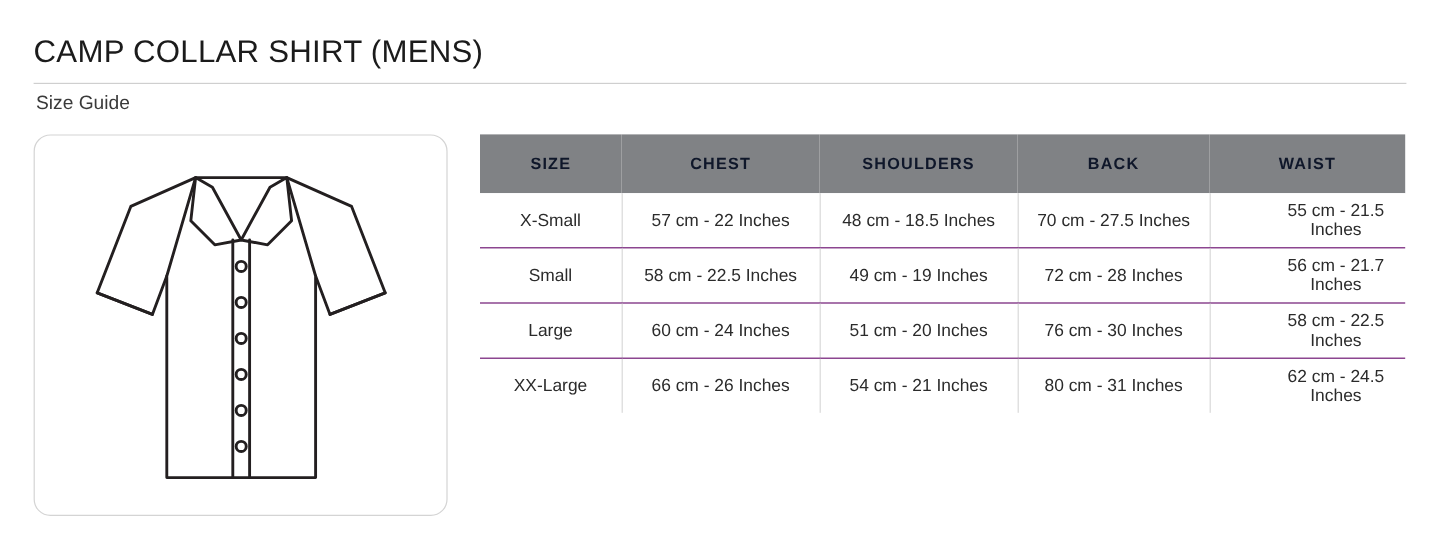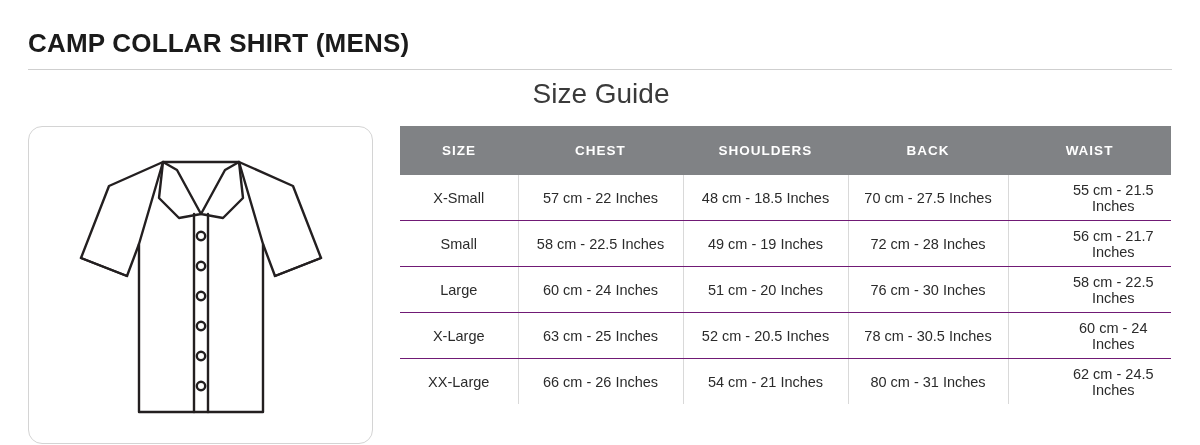--- a/index.html
+++ b/index.html
@@ -16,36 +16,35 @@
   }
   .page {
     position: relative;
     width: 1200px;
     height: 445px;
     box-sizing: border-box;
     padding: 22px 28px 0 28px;
   }
   .title {
     font-size: 26px;
-    font-weight: bold;
+    font-weight: normal;
     letter-spacing: 0.2px;
     margin: 6px 0 0 0;
     color: #1b1b1b;
   }
   .title-rule {
     border: 0;
     border-top: 1px solid #cfcfcf;
     margin: 10px 0 8px 0;
   }
   .subtitle {
-    font-size: 28px;
+    font-size: 16px;
     font-weight: normal;
     color: #3a3a3a;
     margin: 0 0 0 2px;
-    text-align: center;
   }
   .content {
     display: flex;
     align-items: flex-start;
     margin-top: 16px;
   }
   .figure-box {
     width: 345px;
     height: 318px;
     border: 1px solid #d4d4d4;
@@ -63,21 +62,21 @@
     margin-left: 27px;
     flex: 1 1 auto;
   }
   table.size-table {
     border-collapse: collapse;
     width: 771px;
     table-layout: fixed;
   }
   table.size-table thead th {
     background: #808285;
-    color: #ffffff;
+    color: #0f172a;
     font-size: 13.5px;
     font-weight: bold;
     letter-spacing: 1px;
     height: 47px;
     text-align: center;
     vertical-align: middle;
     border: none;
   }
   table.size-table tbody td {
     height: 43px;
@@ -177,27 +176,20 @@
             <td>56 cm - 21.7 Inches</td>
           </tr>
           <tr>
             <td>Large</td>
             <td>60 cm - 24 Inches</td>
             <td>51 cm - 20 Inches</td>
             <td>76 cm - 30 Inches</td>
             <td>58 cm - 22.5 Inches</td>
           </tr>
           <tr>
-            <td>X-Large</td>
-            <td>63 cm - 25 Inches</td>
-            <td>52 cm - 20.5 Inches</td>
-            <td>78 cm - 30.5 Inches</td>
-            <td>60 cm - 24 Inches</td>
-          </tr>
-          <tr>
             <td>XX-Large</td>
             <td>66 cm - 26 Inches</td>
             <td>54 cm - 21 Inches</td>
             <td>80 cm - 31 Inches</td>
             <td>62 cm - 24.5 Inches</td>
           </tr>
         </tbody>
       </table>
     </div>
 

